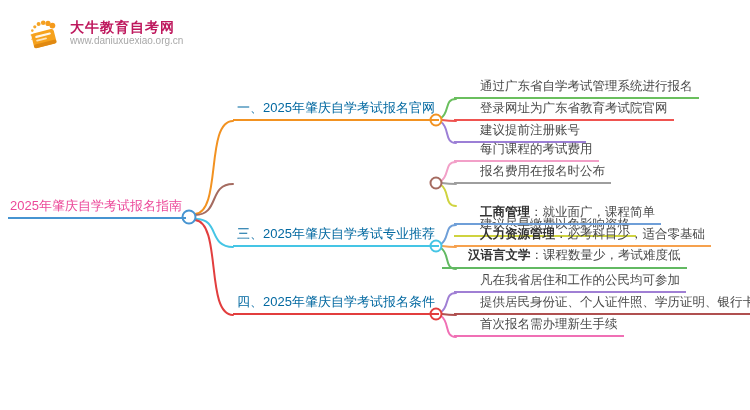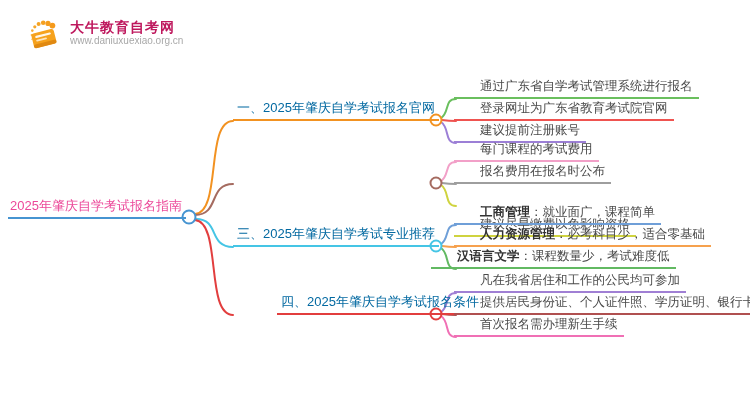--- a/index.html
+++ b/index.html
@@ -81,21 +81,21 @@
     <circle cx="436" cy="120" r="5.5" style="stroke: rgb(242, 146, 33);"></circle>
     <circle cx="436" cy="183" r="5.5" style="stroke: rgb(165, 107, 96);"></circle>
     <circle cx="436" cy="246" r="5.5" style="stroke: rgb(69, 197, 229);"></circle>
     <circle cx="436" cy="314" r="5.5" style="stroke: rgb(226, 62, 62);"></circle>
   </svg>
 
   <div class="node root" style="left: 8px; top: 198px; border-bottom-color: rgb(70, 148, 209);">2025年肇庆自学考试报名指南</div>
 
   <div class="node" style="left: 233px; top: 100px; border-bottom-color: rgb(242, 146, 33);">一、2025年肇庆自学考试报名官网</div>
   <div class="node" style="left: 233px; top: 226px; border-bottom-color: rgb(69, 197, 229);">三、2025年肇庆自学考试专业推荐</div>
-  <div class="node" style="left: 233px; top: 294px; border-bottom-color: rgb(226, 62, 62); margin-left: 44px;">四、2025年肇庆自学考试报名条件</div>
+  <div class="node" style="left: 233px; top: 294px; border-bottom-color: rgb(226, 62, 62);">四、2025年肇庆自学考试报名条件</div>
 
   <div class="node leaf" style="left: 454px; top: 78px; border-bottom-color: rgb(106, 191, 94);">
     <span class="bold-prefix"></span><span>通过广东省自学考试管理系统进行报名</span>
   </div>
   <div class="node leaf" style="left: 454px; top: 100px; border-bottom-color: rgb(239, 83, 80);">
     <span class="bold-prefix"></span><span>登录网址为广东省教育考试院官网</span>
   </div>
   <div class="node leaf" style="left: 454px; top: 122px; border-bottom-color: rgb(156, 127, 214);">
     <span class="bold-prefix"></span><span>建议提前注册账号</span>
   </div>
@@ -109,21 +109,21 @@
   <div class="node leaf" style="left: 454px; top: 185px; border-bottom-color: rgb(207, 211, 63); margin-top: 31px;">
     <span class="bold-prefix"></span><span>建议尽早缴费以免影响资格</span>
   </div>
 
   <div class="node leaf" style="left: 454px; top: 226px; border-bottom-color: rgb(246, 161, 78);">
     <span class="bold-prefix">人力资源管理</span><span>：必考科目少，适合零基础</span>
   </div>
   <div class="node leaf" style="left: 454px; top: 204px; border-bottom-color: rgb(111, 159, 216);">
     <span class="bold-prefix">工商管理</span><span>：就业面广，课程简单</span>
   </div>
-  <div class="node leaf" style="left: 431px; top: 248px; border-bottom-color: rgb(98, 185, 98);">
+  <div class="node leaf" style="left: 442px; top: 248px; border-bottom-color: rgb(98, 185, 98); font-family: Liberation Mono, monospace;">
     <span class="bold-prefix">汉语言文学</span><span>：课程数量少，考试难度低</span>
   </div>
 
   <div class="node leaf" style="left: 454px; top: 272px; border-bottom-color: rgb(160, 127, 212);">
     <span class="bold-prefix"></span><span>凡在我省居住和工作的公民均可参加</span>
   </div>
   <div class="node leaf" style="left: 454px; top: 294px; border-bottom-color: rgb(176, 80, 80);">
     <span class="bold-prefix"></span><span>提供居民身份证、个人证件照、学历证明、银行卡</span>
   </div>
   <div class="node leaf" style="left: 454px; top: 316px; border-bottom-color: rgb(240, 112, 181);">

